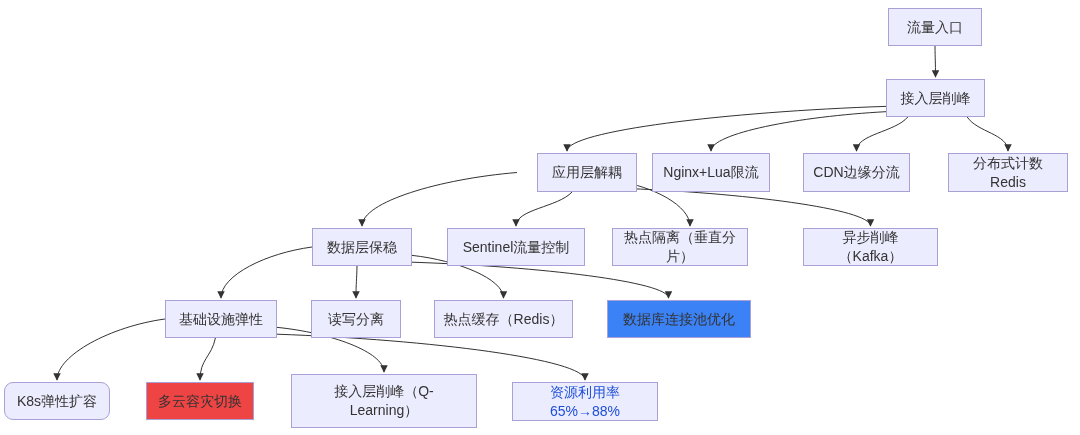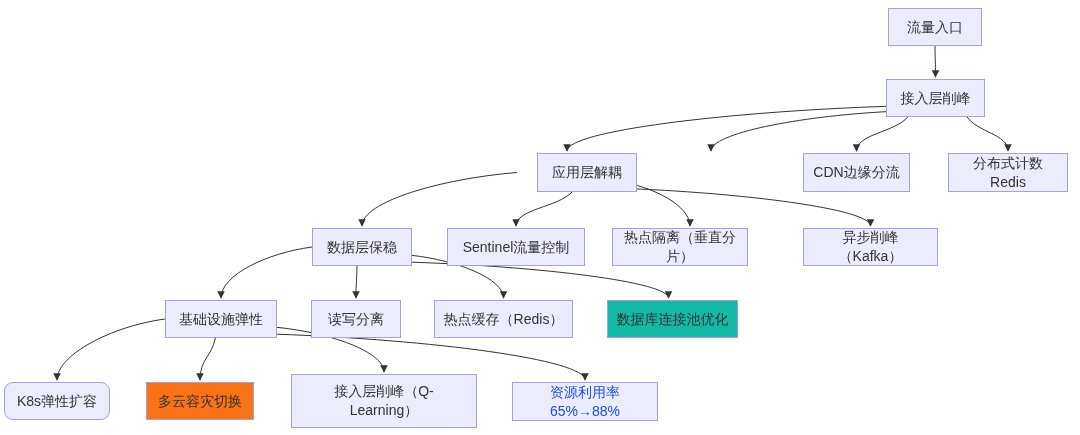--- a/index.html
+++ b/index.html
@@ -72,20 +72,23 @@
 
 <div class="node" style="left: 888px; top: 8px; width: 94px; height: 38px; background: rgb(236, 236, 255); border-color: rgb(169, 160, 216); color: rgb(51, 51, 51);">
       <span>流量入口</span>
     </div>
     <div class="node" style="left: 886px; top: 79px; width: 99px; height: 38px; background: rgb(236, 236, 255); border-color: rgb(169, 160, 216); color: rgb(51, 51, 51);">
       <span>接入层削峰</span>
     </div>
     <div class="node" style="left: 517px; top: 153px; width: 100px; height: 39px; background: rgb(236, 236, 255); border-color: rgb(169, 160, 216); color: rgb(51, 51, 51); margin-left: 20px;">
       <span>应用层解耦</span>
     </div>
+    <div class="node" style="left: 652px; top: 153px; width: 118px; height: 39px; background: rgb(236, 236, 255); border-color: rgb(169, 160, 216); color: rgb(51, 51, 51);">
+      <span>Nginx+Lua限流</span>
+    </div>
     <div class="node" style="left: 803px; top: 153px; width: 107px; height: 39px; background: rgb(236, 236, 255); border-color: rgb(169, 160, 216); color: rgb(51, 51, 51);">
       <span>CDN边缘分流</span>
     </div>
     <div class="node" style="left: 948px; top: 153px; width: 120px; height: 39px; background: rgb(236, 236, 255); border-color: rgb(169, 160, 216); color: rgb(51, 51, 51);">
       <span>分布式计数Redis</span>
     </div>
     <div class="node" style="left: 312px; top: 228px; width: 100px; height: 38px; background: rgb(236, 236, 255); border-color: rgb(169, 160, 216); color: rgb(51, 51, 51);">
       <span>数据层保稳</span>
     </div>
     <div class="node" style="left: 447px; top: 228px; width: 138px; height: 38px; background: rgb(236, 236, 255); border-color: rgb(169, 160, 216); color: rgb(51, 51, 51);">
@@ -99,27 +102,27 @@
     </div>
     <div class="node" style="left: 165px; top: 300px; width: 112px; height: 38px; background: rgb(236, 236, 255); border-color: rgb(169, 160, 216); color: rgb(51, 51, 51); justify-content: center;">
       <span>基础设施弹性</span>
     </div>
     <div class="node" style="left: 311px; top: 300px; width: 90px; height: 38px; background: rgb(236, 236, 255); border-color: rgb(169, 160, 216); color: rgb(51, 51, 51);">
       <span>读写分离</span>
     </div>
     <div class="node" style="left: 434px; top: 300px; width: 139px; height: 38px; background: rgb(236, 236, 255); border-color: rgb(169, 160, 216); color: rgb(51, 51, 51);">
       <span>热点缓存（Redis）</span>
     </div>
-    <div class="node" style="left: 607px; top: 300px; width: 131px; height: 38px; background: #14b8a6; border-color: rgb(169, 160, 216); color: rgb(51, 51, 51);">
+    <div class="node" style="left: 607px; top: 300px; width: 144px; height: 38px; background: #3b82f6; border-color: rgb(169, 160, 216); color: rgb(51, 51, 51);">
       <span>数据库连接池优化</span>
     </div>
     <div class="node" style="left: 4px; top: 382px; width: 106px; height: 38px; background: rgb(236, 236, 255); border-color: rgb(169, 160, 216); color: rgb(51, 51, 51); border-radius: 9px;">
       <span>K8s弹性扩容</span>
     </div>
-    <div class="node" style="left: 146px; top: 382px; width: 108px; height: 38px; background: #f97316; border-color: rgb(169, 160, 216); color: rgb(51, 51, 51);">
+    <div class="node" style="left: 146px; top: 382px; width: 108px; height: 38px; background: #ef4444; border-color: rgb(169, 160, 216); color: rgb(51, 51, 51);">
       <span>多云容灾切换</span>
     </div>
     <div class="node" style="left: 291px; top: 374px; width: 186px; height: 54px; background: rgb(236, 236, 255); border-color: rgb(169, 160, 216); color: rgb(51, 51, 51);">
       <span>接入层削峰（Q-Learning）</span>
     </div>
     <div class="node" style="left: 512px; top: 382px; width: 146px; height: 39px; background: rgb(236, 236, 255); border-color: rgb(169, 160, 216); color: #1d4ed8;">
       <span>资源利用率65%→88%</span>
     </div>
   </div>
 

